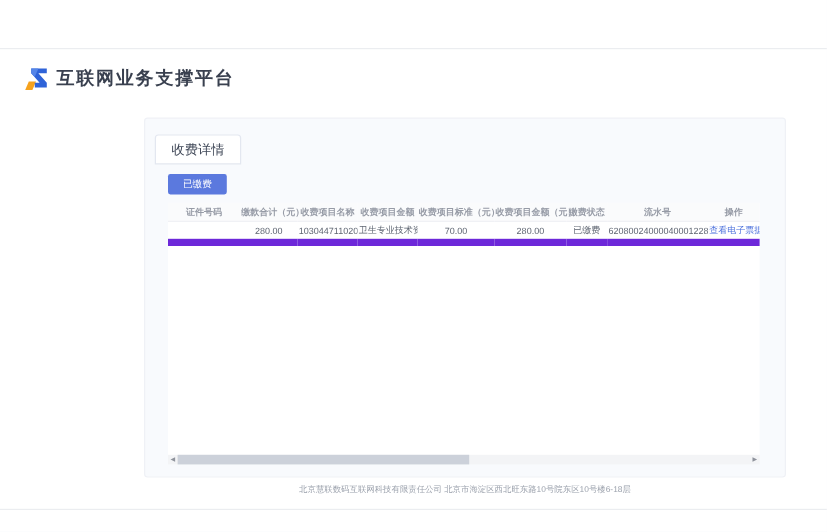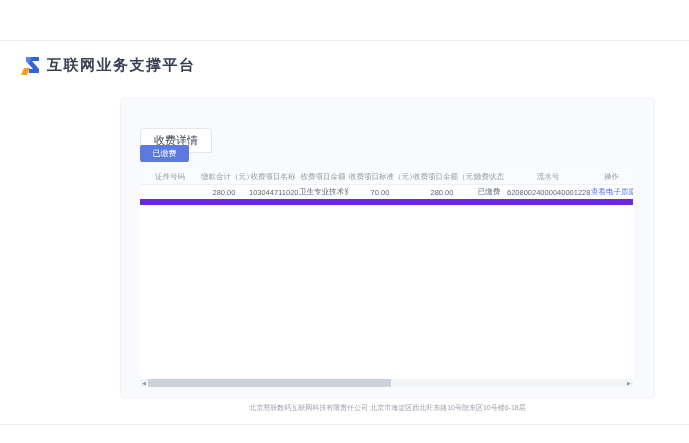--- a/index.html
+++ b/index.html
@@ -15,37 +15,37 @@
   .brand{position:absolute;left:20px;top:56px;height:24px;display:flex;align-items:flex-start;gap:7px;}
   .logo{width:20px;height:20px;flex:none;}
   .brand-title{font-size:15px;font-weight:bold;color:#39404f;letter-spacing:1.5px;}
 
   
   .card{
     position:absolute;left:120px;top:98px;width:535px;height:300px;box-sizing:border-box;
     background:#f8fafd;border:1px solid #eff1f6;border-radius:3px;
   }
   .tab{
-    position:absolute;left:19px;top:13px;width:72px;height:25px;box-sizing:border-box;
+    position:absolute;left:8px;top:13px;width:72px;height:25px;box-sizing:border-box;
     background:#ffffff;border:1px solid #e3e7f0;border-radius:3px 3px 0 0;
     display:flex;align-items:center;justify-content:center;
-    font-size:11px;color:#3f4757;cursor:pointer;margin-top:16px;
+    font-size:11px;color:#3f4757;cursor:pointer;
   }
   .filter-btn{
     position:absolute;left:19px;top:46px;width:49px;height:17px;
     background:#5b79de;border:none;border-radius:2px;color:#ffffff;
     font-size:8px;line-height:17px;text-align:center;padding:0;cursor:pointer;
     font-family:"Liberation Sans",sans-serif;
   }
   .table-panel{
     position:absolute;left:19px;top:70px;width:493px;height:212px;background:#ffffff;
   }
   table{width:493px;table-layout:fixed;border-collapse:collapse;}
   th{
-    height:15px;background:#fafbfc;color:#969bа6;color:#969ba6;font-weight:normal;
+    height:15px;background:#fafbfc;color:#969bа6;color:#969ba6;font-weight:bold;
     font-size:7.5px;text-align:center;white-space:nowrap;padding:0 1px;
     border-bottom:1px solid #f0f1f5;
   }
   td{
     height:14px;color:#5f6672;font-size:7.5px;text-align:center;white-space:nowrap;
     padding:0 1px;border-bottom:6px solid #6d28d9;overflow:hidden;
   }
   .link{color:#4a6fdc;cursor:pointer;}
 
   

